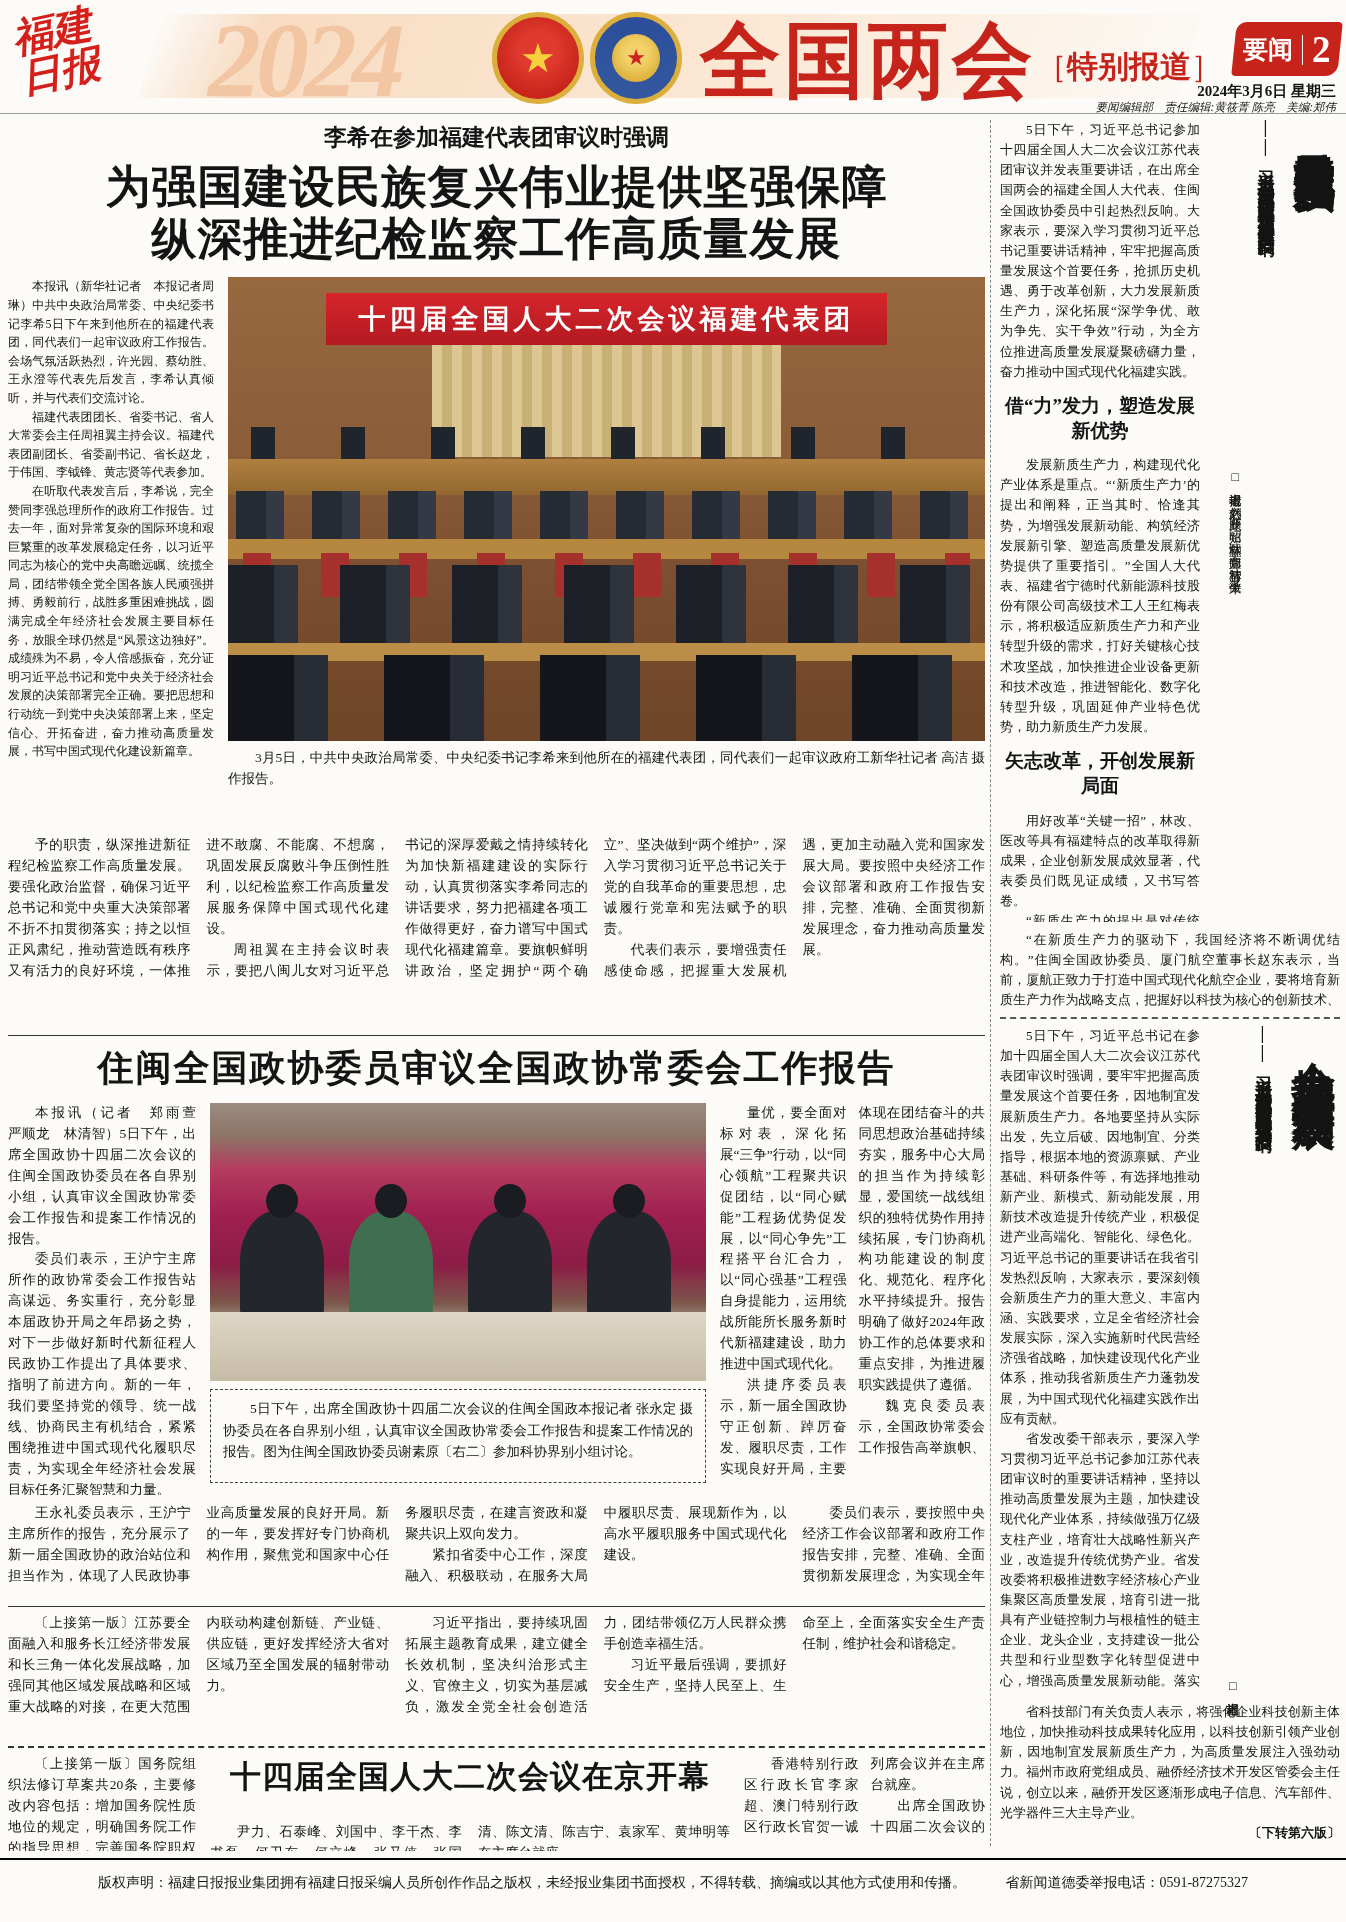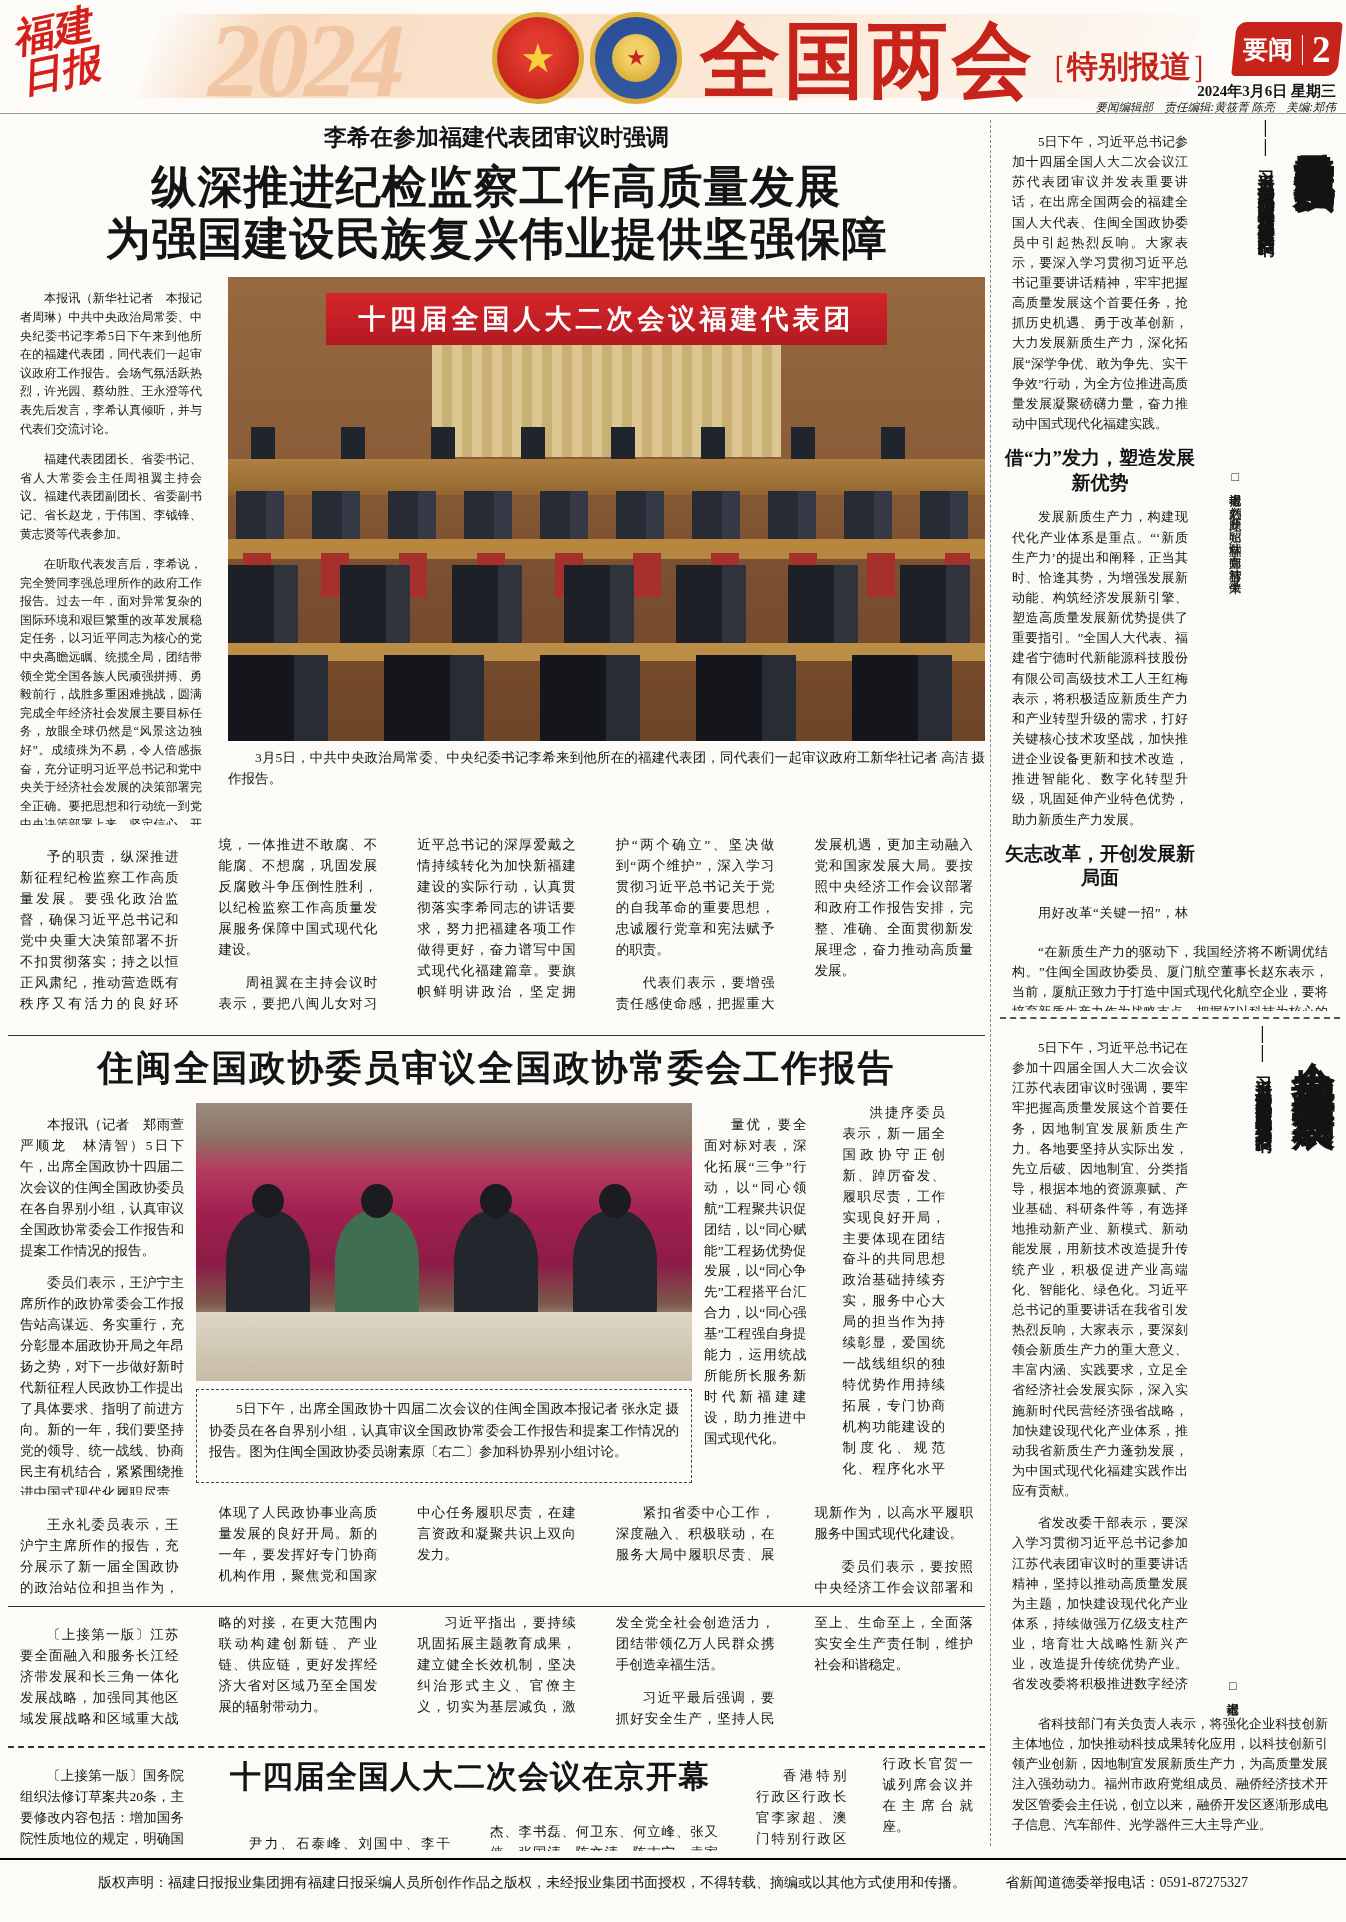--- a/index.html
+++ b/index.html
@@ -33,21 +33,21 @@
           display:flex;align-items:center;justify-content:center;gap:9px;color:#fff;}
   .section-box .unskew{transform:skewX(6deg);display:flex;align-items:center;gap:9px;}
   .section-label{font-size:25px;font-weight:bold;}
   .section-sep{width:1px;height:30px;background:#fff;}
   .page-num{font-size:37px;font-weight:bold;}
   .dateline{position:absolute;right:10px;top:82px;font-size:15px;font-weight:bold;}
   .editorline{position:absolute;right:10px;top:100px;font-size:11.5px;font-style:italic;}
   .masthead-rule{position:absolute;left:0;top:113px;width:1346px;border-top:1px solid #9a9a9a;}
 
   
-  .para{margin:12px;text-indent:2em;line-height:1.55;text-align:justify;}
+  .para{margin:0;text-indent:2em;line-height:1.55;text-align:justify;}
   .t-subhead{margin:12px 0;text-indent:0;text-align:center;font-weight:bold;font-size:19px;line-height:1.3;}
   .t-jump{text-indent:0;text-align:right;font-weight:bold;}
   .clip{overflow:hidden;}
 
   
   .art1{position:absolute;left:8px;top:120px;width:977px;}
   .kicker{text-align:center;font-size:23px;font-weight:bold;margin:2px 0 8px;}
   .head1{text-align:center;font-size:45px;font-weight:900;line-height:1.16;letter-spacing:1px;}
   .art1-row{display:flex;gap:14px;margin-top:12px;}
   .art1-col1{width:206px;height:548px;font-size:12px;}
@@ -89,21 +89,21 @@
   .vhead-sub{font-size:17px;font-weight:bold;line-height:1.5;letter-spacing:2px;margin-left:8px;}
   .vhead-byline{font-size:12.5px;line-height:1.6;}
   .byline-center{text-align:center;}
   .byline-end{text-align:end;}
   .artR-bottom{position:absolute;left:0;width:340px;font-size:13px;}
   .rdash{position:absolute;left:0;top:897px;width:340px;border-top:2px dashed #555;}
 
   
   .art2{position:absolute;left:8px;top:1044px;width:977px;}
   .head2{text-align:center;font-size:36px;font-weight:900;letter-spacing:2px;}
-  .art2-row{display:flex;margin-top:10px;}
+  .art2-row{display:flex;gap:14px;margin-top:10px;}
   .art2-col1{width:188px;height:392px;font-size:13.5px;}
   .art2-center{width:496px;}
   .photo2{position:relative;height:278px;overflow:hidden;
           background:linear-gradient(180deg,#9b8b80 0%,#8d7466 12%,#b43b5e 24%,#a02050 40%,#8c1c46 58%,#7b584a 72%,#64514676 82%,#5f4f45 100%);}
   .p2-table{position:absolute;bottom:0;left:0;width:100%;height:25%;
           background:linear-gradient(180deg,#ded6c6,#c6bca6);}
   .p2-paper{position:absolute;bottom:16%;left:4%;width:92%;height:8px;
           background:repeating-linear-gradient(90deg,#f6f3ea 0 14px,transparent 14px 70px);}
   .fig{position:absolute;bottom:22%;width:84px;height:110px;background:#23262d;
           border-radius:46% 46% 10px 10px;}
@@ -154,22 +154,22 @@
         <span class="page-num">2</span>
       </div>
     </div>
     <div class="dateline">2024年3月6日 星期三</div>
     <div class="editorline">要闻编辑部　责任编辑:黄筱菁 陈亮　美编:郑伟</div>
   </div>
   <div class="masthead-rule"></div>
 
   <div class="art1">
     <div class="kicker">李希在参加福建代表团审议时强调</div>
+    <div class="head1">为强国建设民族复兴伟业提供坚强保障</div>
     <div class="head1">纵深推进纪检监察工作高质量发展</div>
-    <div class="head1">为强国建设民族复兴伟业提供坚强保障</div>
     <div class="art1-row">
       <div class="art1-col1 clip">
           <p class="para">本报讯（新华社记者　本报记者周琳）中共中央政治局常委、中央纪委书记李希5日下午来到他所在的福建代表团，同代表们一起审议政府工作报告。会场气氛活跃热烈，许光园、蔡幼胜、王永澄等代表先后发言，李希认真倾听，并与代表们交流讨论。</p>
           <p class="para">福建代表团团长、省委书记、省人大常委会主任周祖翼主持会议。福建代表团副团长、省委副书记、省长赵龙，于伟国、李钺锋、黄志贤等代表参加。</p>
           <p class="para">在听取代表发言后，李希说，完全赞同李强总理所作的政府工作报告。过去一年，面对异常复杂的国际环境和艰巨繁重的改革发展稳定任务，以习近平同志为核心的党中央高瞻远瞩、统揽全局，团结带领全党全国各族人民顽强拼搏、勇毅前行，战胜多重困难挑战，圆满完成全年经济社会发展主要目标任务，放眼全球仍然是“风景这边独好”。成绩殊为不易，令人倍感振奋，充分证明习近平总书记和党中央关于经济社会发展的决策部署完全正确。要把思想和行动统一到党中央决策部署上来，坚定信心、开拓奋进，奋力推动高质量发展，书写中国式现代化建设新篇章。</p>
         </div>
       <div class="photo1wrap">
         <div class="photo1">
           <div class="p1-curtain"></div>
           <div class="p1-banner">十四届全国人大二次会议福建代表团</div>

